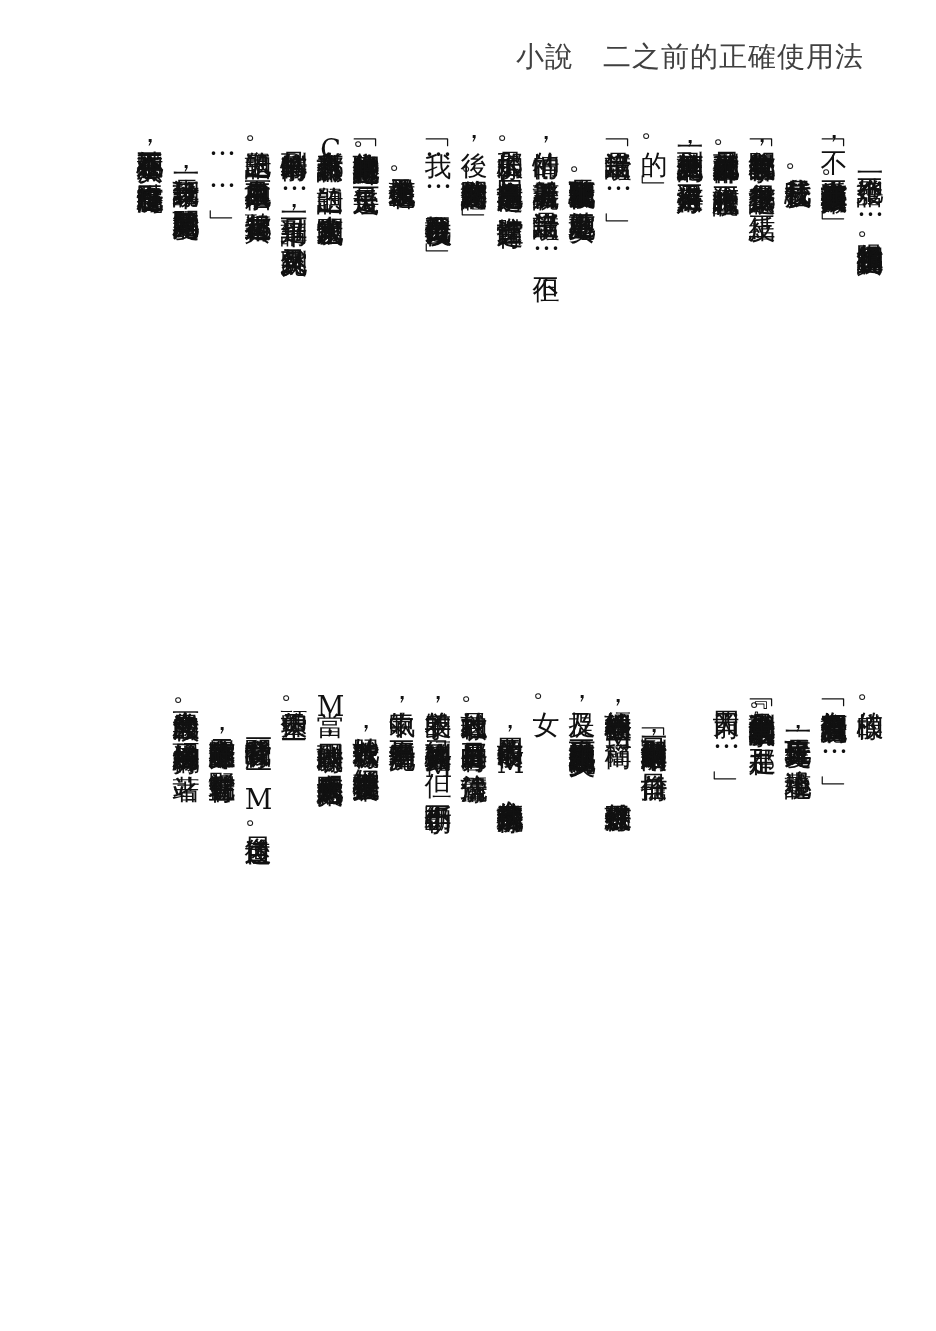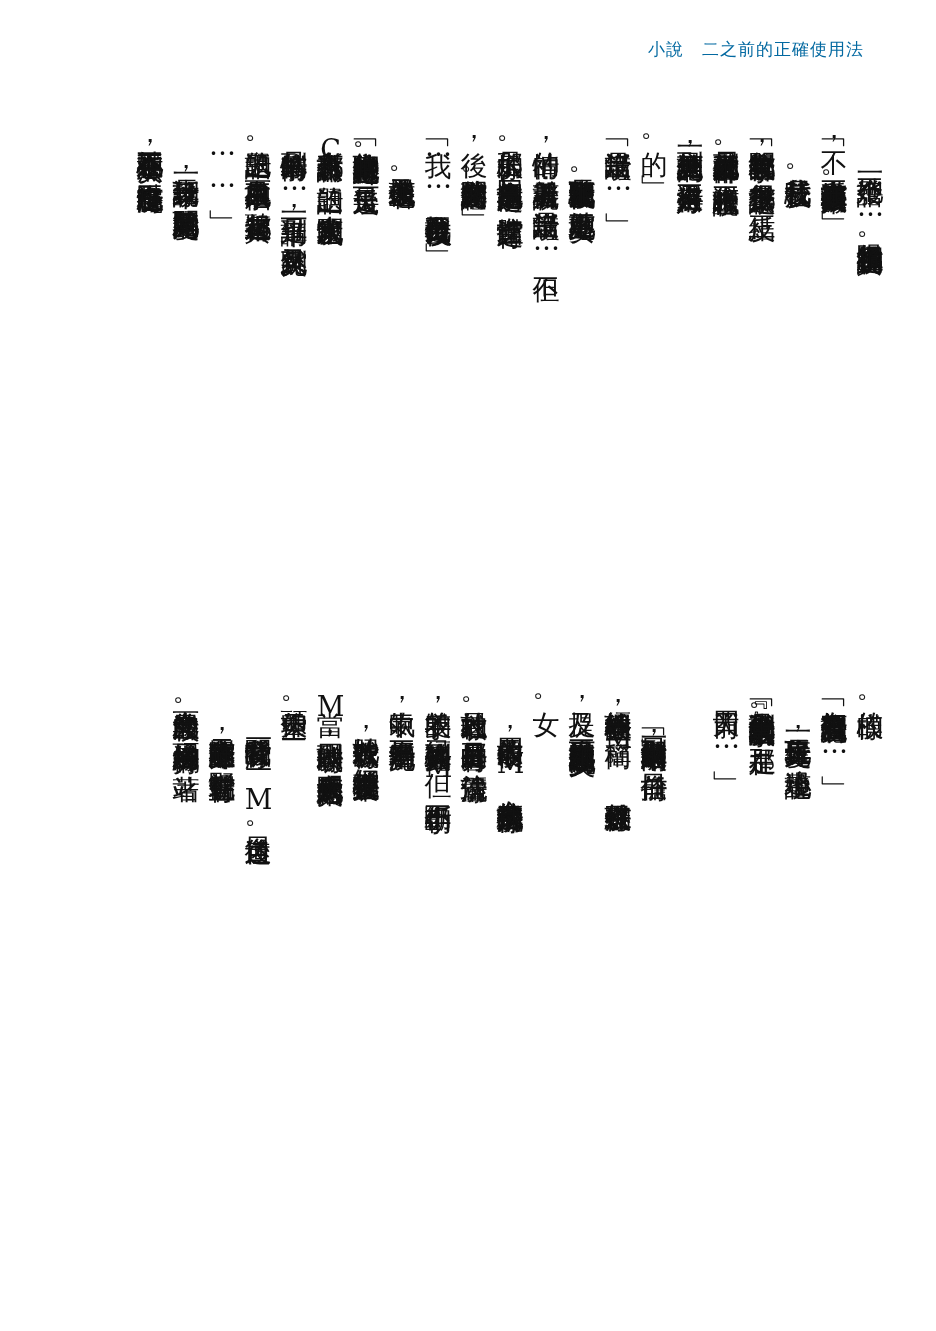--- a/index.html
+++ b/index.html
@@ -1,19 +1,19 @@
 <!DOCTYPE html>
 <html><head>
 <meta charset="utf-8">
 <style>
   html, body { margin: 0; padding: 0; background: #ffffff; }
   body { width: 936px; height: 1331px; position: relative; overflow: hidden;
          font-family: "DejaVu Serif", "Liberation Serif", serif; color: #111; }
   .header { position: absolute; top: 38px; right: 72px; font-family: "DejaVu Sans", "Liberation Sans", sans-serif;
-            font-size: 17px; letter-spacing: 1px; color: #0369a1; white-space: pre; }
+            font-size: 28px; letter-spacing: 1px; color: #404040; white-space: pre; }
   .block { position: absolute; right: 48px; width: 800px; }
   .block.top { top: 130px; height: 540px; }
   .block.bottom { top: 690px; height: 545px; }
   .col { position: absolute; top: 0; writing-mode: vertical-rl; text-orientation: upright;
          font-size: 27px; line-height: 36px; width: 36px; letter-spacing: 0.5px; white-space: nowrap; }
   .col.indent { padding-top: 27px; }
 </style>
 </head>
 <body>
 

